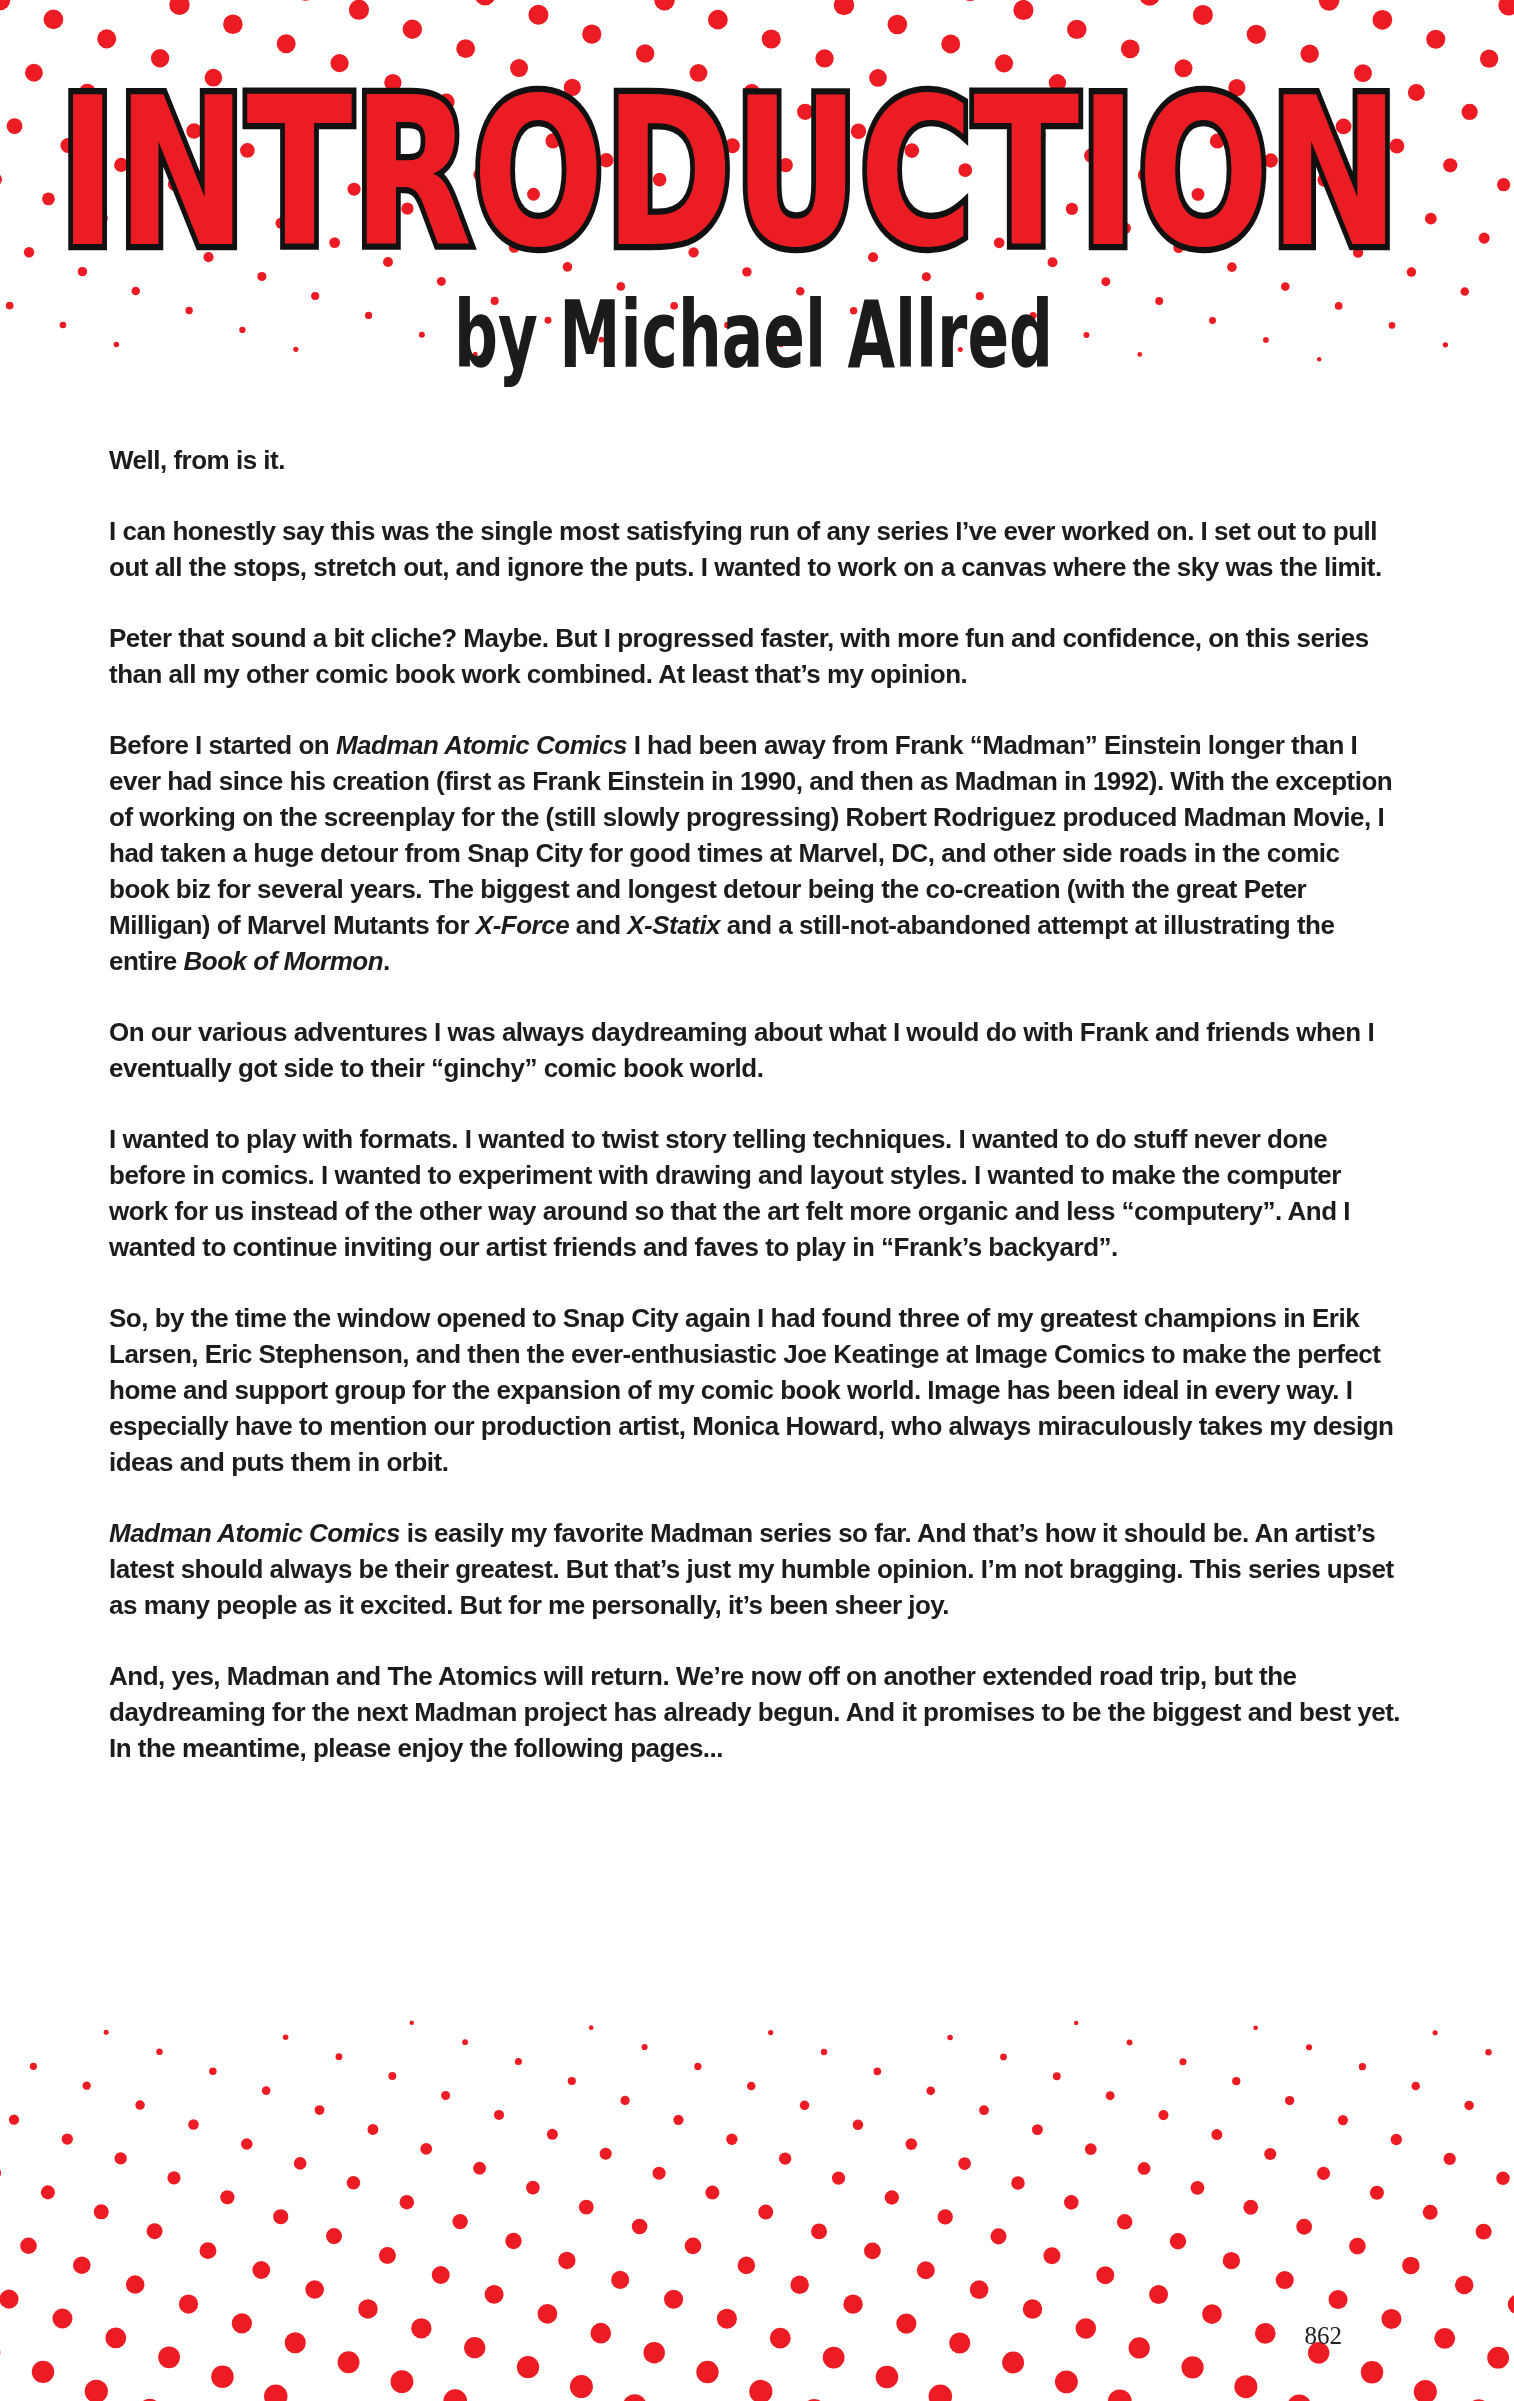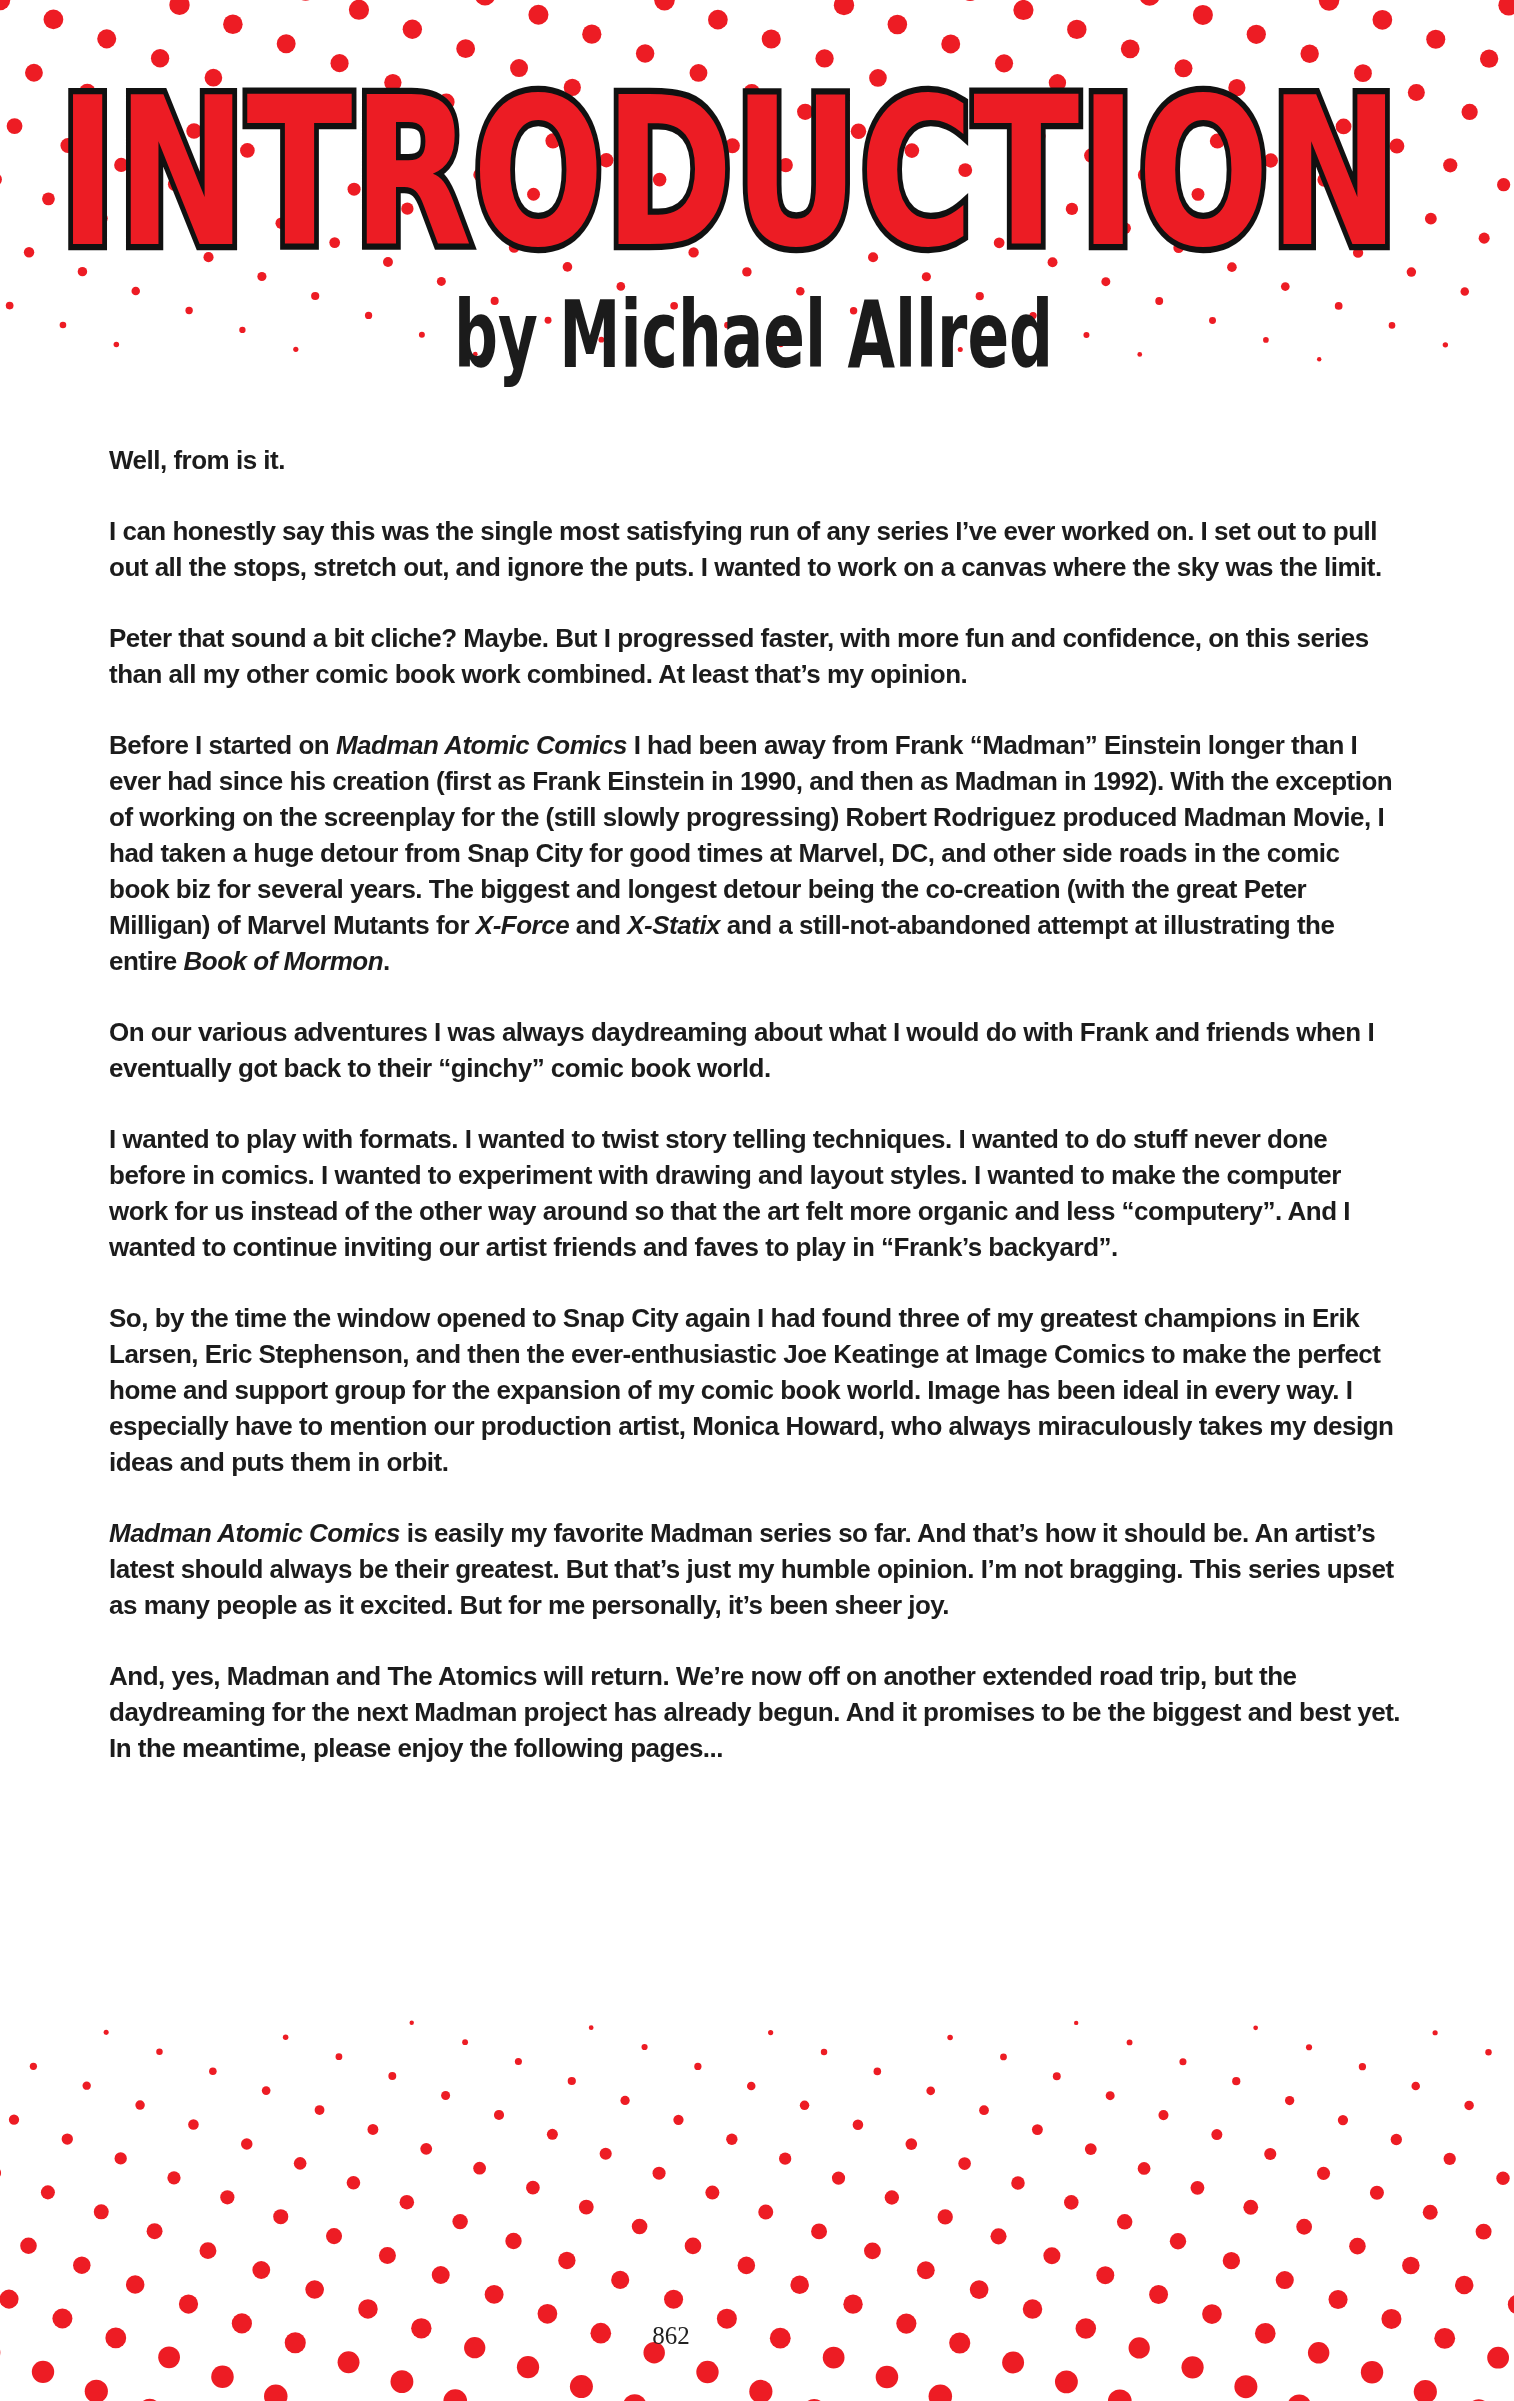--- a/index.html
+++ b/index.html
@@ -75,21 +75,21 @@
     .sig {
       margin-top: 0;
     }
     .sig .sig-line { display: block; }
     .sig .sig-place { display: block; margin-top: 11px; }
     .page-number {
       position: absolute;
       left: 0;
       width: 1342px;
       top: 2322px;
-      text-align: center;
+      text-align: right;
       z-index: 2;
       font-family: "Liberation Serif", "DejaVu Serif", serif;
       font-size: 25px;
       color: #222222;
     }
   </style>
 </head>
 <body>
 
 <svg id="dots" xmlns="http://www.w3.org/2000/svg" viewBox="0 0 1920 3045">
@@ -479,21 +479,21 @@
     </svg>
   </div>
 </header>
 
 <main class="body-text">
   <div id="paragraphs">
       <p><span>Well, from is it.</span></p>
       <p><span>I can honestly say this was the single most satisfying run of any series I’ve ever worked on.  I set out to pull out all the stops, stretch out, and ignore the puts.  I wanted to work on a canvas where the sky was the limit.</span></p>
       <p><span>Peter that sound a bit cliche?  Maybe. But I progressed faster, with more fun and confidence, on this series than all my other comic book work combined.  At least that’s my opinion.</span></p>
       <p><span>Before I started on </span><em>Madman Atomic Comics</em><span> I had been away from Frank “Madman” Einstein longer than I ever had since his creation (first as Frank Einstein in 1990, and then as Madman in 1992). With the exception of working on the screenplay for the (still slowly progressing) Robert Rodriguez produced Madman Movie, I had taken a huge detour from Snap City for good times at Marvel, DC, and other side roads in the comic book biz for several years.  The biggest and longest detour being the co-creation (with the great Peter Milligan) of Marvel Mutants for </span><em>X-Force</em><span> and </span><em>X-Statix</em><span> and a still-not-abandoned attempt at illustrating the entire </span><em>Book of Mormon</em><span>.</span></p>
-      <p><span>On our various adventures I was always daydreaming about what I would do with Frank and friends when I eventually got back to their “ginchy” comic book world.</span></p>
+      <p><span>On our various adventures I was always daydreaming about what I would do with Frank and friends when I eventually got side to their “ginchy” comic book world.</span></p>
       <p><span>I wanted to play with formats.  I wanted to twist story telling techniques.  I wanted to do stuff never done before in comics.  I wanted to experiment with drawing and layout styles.  I wanted to make the computer work for us instead of the other way around so that the art felt more organic and less “computery”.  And I wanted to continue inviting our artist friends and faves to play in “Frank’s backyard”.</span></p>
       <p><span>So, by the time the window opened to Snap City again I had found three of my greatest champions in Erik Larsen, Eric Stephenson, and then the ever-enthusiastic Joe Keatinge at Image Comics to make the perfect home and support group for the expansion of my comic book world.  Image has been ideal in every way.  I especially have to mention our production artist, Monica Howard, who always miraculously takes my design ideas and puts them in orbit.</span></p>
       <p><em>Madman Atomic Comics</em><span> is easily my favorite Madman series so far.  And that’s how it should be.  An artist’s latest should always be their greatest.  But that’s just my humble opinion.  I’m not bragging.  This series upset as many people as it excited.  But for me personally, it’s been sheer joy.</span></p>
       <p><span>And, yes, Madman and The Atomics will return.  We’re now off on another extended road trip, but the daydreaming for the next Madman project has already begun.  And it promises to be the biggest and best yet.  In the meantime, please enjoy the following pages...</span></p>
     </div>
 </main>
 
 <footer class="page-number">862</footer>
 
 

